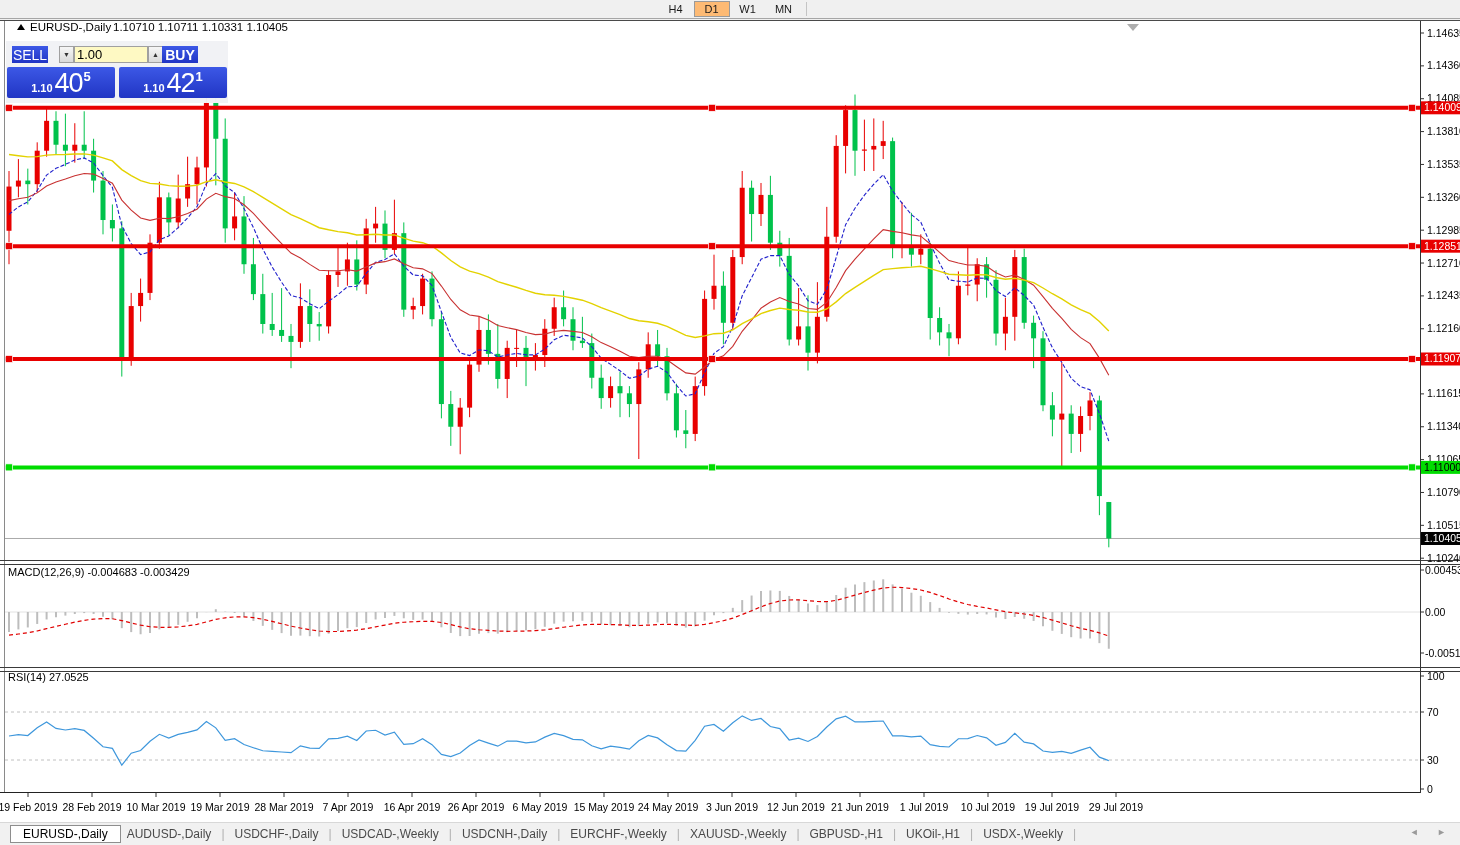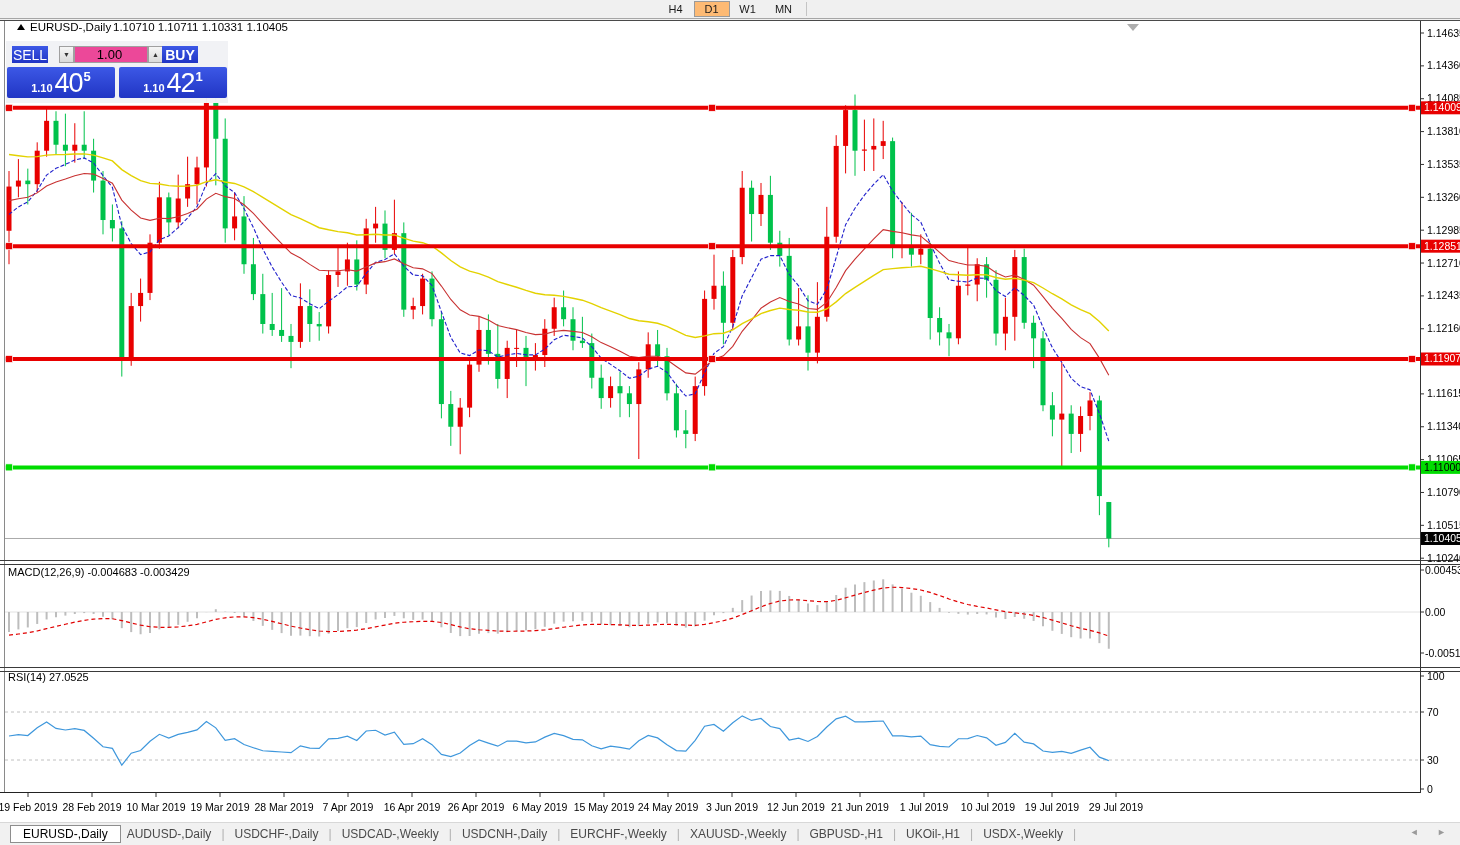--- a/index.html
+++ b/index.html
@@ -19,22 +19,22 @@
                background:rgba(241,242,245,0.97);}
   .tp-btn{position:absolute;top:5px;height:17px;width:36px;color:#fff;font-size:14px;
           display:flex;align-items:center;justify-content:center;border-radius:0;
           background:linear-gradient(#3c58e6,#2135c4);cursor:pointer;}
   .tp-sell{left:6px;} .tp-buy{left:156px;font-weight:bold;}
   .spin{position:absolute;top:5px;width:15px;height:17px;box-sizing:border-box;border:1px solid #a0a0a0;
         background:linear-gradient(#f6f6f6,#dadada);font-size:7px;color:#333;display:flex;
         align-items:center;justify-content:center;cursor:pointer;}
   .spin-dn{left:53px;} .spin-up{left:142px;}
   .vol{position:absolute;top:5px;left:68px;width:74px;height:17px;box-sizing:border-box;
-       border:1px solid #a0a0a0;background:#ec4899;font-family:"Liberation Sans",sans-serif;
-       font-size:13px;text-align:center;padding-right:5px;}
+       border:1px solid #a0a0a0;background:#fef9c3;font-family:"Liberation Sans",sans-serif;
+       font-size:13px;text-align:left;padding-right:5px;}
   .pbtn{position:absolute;top:26px;height:31px;width:108px;border-radius:2px;color:#fff;
         background:linear-gradient(#3c58e6,#2135c4);display:flex;align-items:flex-end;
         justify-content:center;padding-bottom:3px;box-sizing:border-box;cursor:pointer;}
   .pbtn-sell{left:1px;} .pbtn-buy{left:113px;}
   .psm{font-size:11px;font-weight:bold;line-height:14px;margin-right:2px;}
   .pbig{font-size:27px;font-weight:normal;line-height:24px;letter-spacing:-1px;}
   .psup{font-size:13px;font-weight:bold;position:relative;top:-11px;margin-left:1px;}
   
   .tabbar{position:absolute;left:0;top:822px;width:1460px;height:23px;background:#f1f1f1;
           border-top:1px solid #d8d8d8;display:flex;align-items:center;font-size:12px;color:#4a4a4a;

